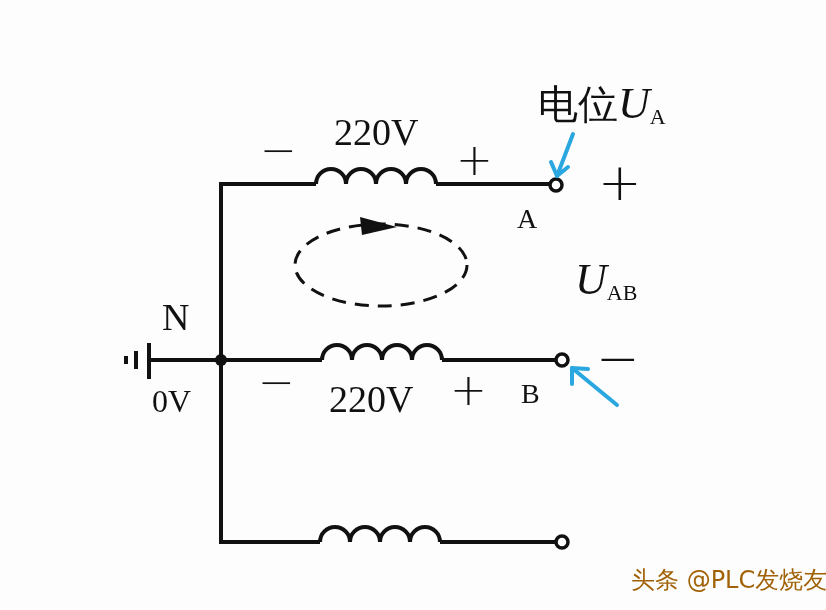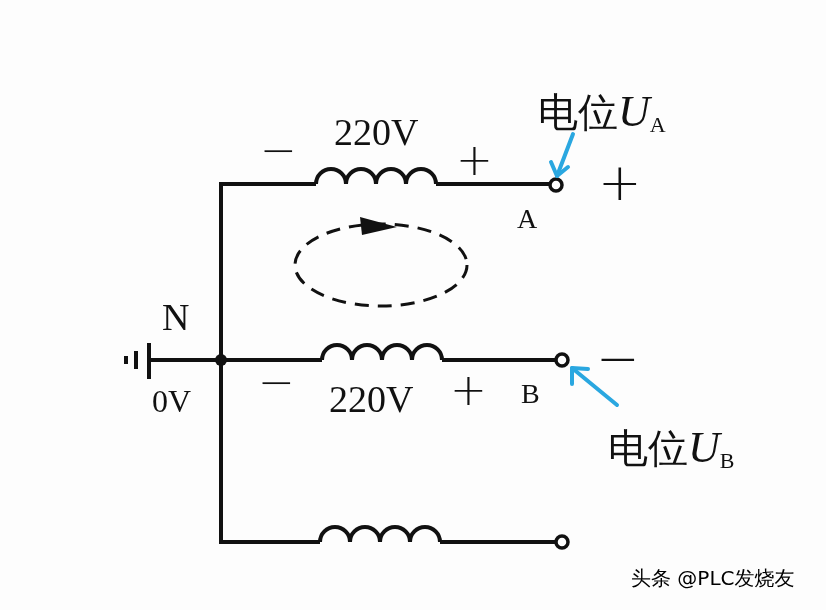--- a/index.html
+++ b/index.html
@@ -5,25 +5,25 @@
   html, body { margin: 0; padding: 0; background: #ffffff; }
   body { width: 826px; height: 610px; overflow: hidden; position: relative; }
   .canvas { position: absolute; left: 0; top: 0; width: 826px; height: 610px; background: #fdfdfd; }
   svg { position: absolute; left: 0; top: 0; }
   .lbl { position: absolute; color: #111; white-space: nowrap; line-height: 1; }
   .sans { font-family: Liberation Serif, serif; }
   .serif { font-family: "Liberation Serif", "DejaVu Serif", serif; }
   .volt { font-size: 38px; }
   .sign { font-size: 44px; font-family: "DejaVu Sans", sans-serif; font-weight: 300; }
   .term { font-size: 28px; }
-  .pot { font-size: 40px; font-family: "DejaVu Serif", serif; margin-top: 8px; }
+  .pot { font-size: 40px; font-family: "DejaVu Serif", serif; }
   .pot i, .uab i { font-family: "Liberation Serif", serif; font-style: italic; font-size: 44px; }
   .pot sub, .uab sub { font-family: "Liberation Serif", serif; font-size: 22px; vertical-align: -6px; font-style: normal; }
   .uab { font-size: 44px; }
-  .watermark { font-size: 20px; color: #000000; font-family: "DejaVu Sans", sans-serif; }
+  .watermark { font-size: 24px; color: #a16207; font-family: "DejaVu Sans", sans-serif; }
 </style>
 </head>
 <body>
 
 <div class="canvas">
   <svg width="826" height="610" viewBox="0 0 826 610">
     <g fill="none" stroke="#111" stroke-width="4" stroke-linecap="butt">
 
       <line x1="221" y1="184" x2="221" y2="542"></line>
 
@@ -67,27 +67,27 @@
 
   <span class="lbl sans volt" style="left:334px;top:113px;">220V</span>
   <span class="lbl sign" style="left:260px;top:128px;">−</span>
   <span class="lbl sign" style="left:456px;top:138px;">+</span>
   <span class="lbl serif term" style="left:517px;top:205px;">A</span>
   <span class="lbl sign" style="left:598px;top:156px;font-size:52px;">+</span>
   <span class="lbl pot" style="left:538px;top:82px;">
     <span>电位</span><i>U</i><sub>A</sub>
   </span>
 
+  <span class="lbl uab" style="left:575px;top:258px;">
+    <i>U</i><sub>AB</sub>
+  </span>
 
   <span class="lbl serif" style="left:162px;top:298px;font-size:38px;">N</span>
   <span class="lbl sans" style="left:152px;top:385px;font-size:32px;">0V</span>
 
   <span class="lbl sign" style="left:258px;top:360px;">−</span>
   <span class="lbl sans volt" style="left:329px;top:380px;">220V</span>
   <span class="lbl sign" style="left:450px;top:368px;">+</span>
   <span class="lbl serif term" style="left:521px;top:380px;">B</span>
   <span class="lbl sign" style="left:596px;top:332px;font-size:52px;">−</span>
-  <span class="lbl pot" style="left:608px;top:418px;">
-    <span>电位</span><i>U</i><sub>B</sub>
-  </span>
 
   <span class="lbl watermark" style="left:631px;top:568px;">头条 @PLC发烧友</span>
 </div>
 
 </body></html>

